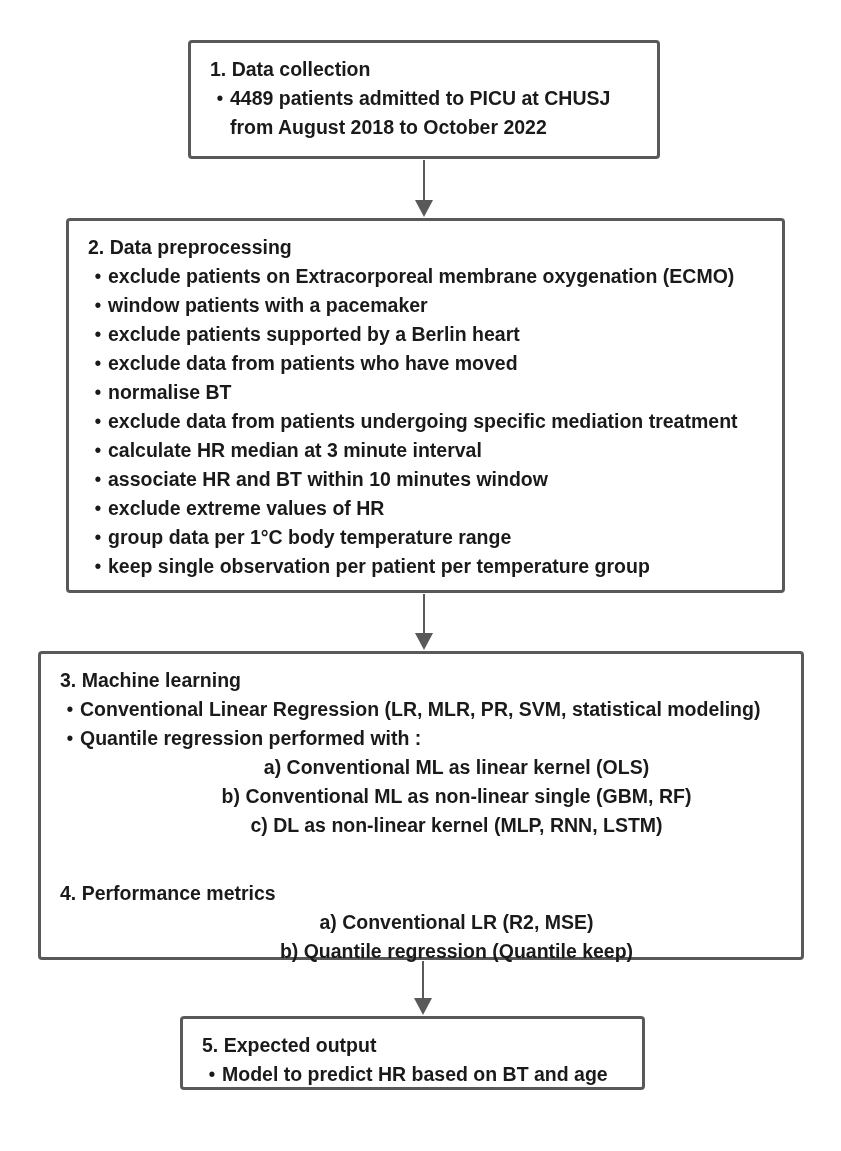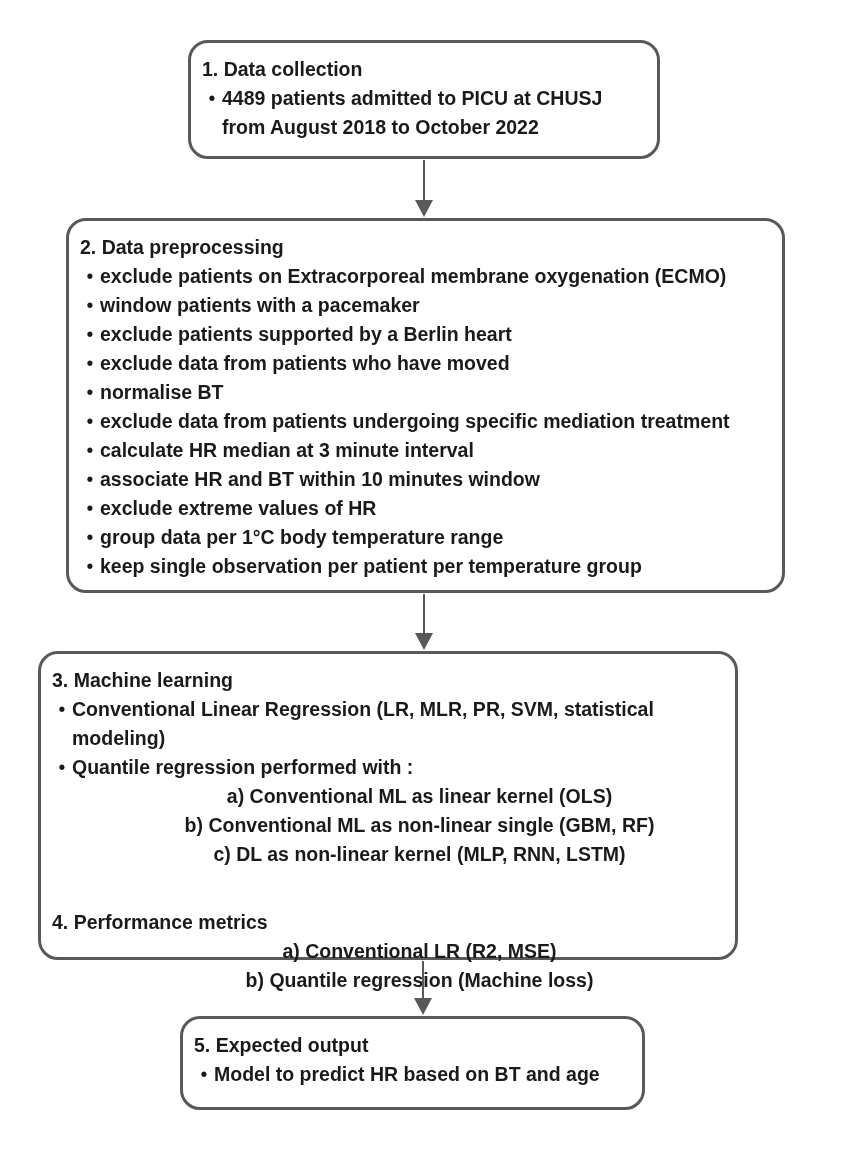--- a/index.html
+++ b/index.html
@@ -7,23 +7,23 @@
     width: 841px; height: 1151px;
     position: relative;
     background: #ffffff;
     font-family: "Liberation Sans", sans-serif;
     color: #1a1a1a;
   }
   .box {
     position: absolute;
     background: #ffffff;
     border: 3px solid #595959;
-    border-radius: 20px;
+    border-radius: 4px;
     box-sizing: border-box;
-    padding: 12px 8px 8px 11px;
+    padding: 12px 8px 8px 19px;
     font-size: 19.5px;
     line-height: 29px;
   }
   .box-title { font-weight: bold; }
   .line { display: flex; }
   .marker { flex: 0 0 20px; text-align: center; }
   .txt { flex: 1 1 auto; font-weight: bold; }
   .lettered { padding-left: 60px; text-align: center; }
   .section-gap { margin-top: 39px; }
   .arrow { position: absolute; width: 18px; }
@@ -35,22 +35,22 @@
   .arrow .head {
     position: absolute; left: 0; bottom: 0;
     width: 0; height: 0;
     border-left: 9px solid transparent;
     border-right: 9px solid transparent;
     border-top: 17px solid #595959;
   }
   
   #box-1 { left: 188px; top: 40px;   width: 472px; height: 119px; }
   #box-2 { left: 66px;  top: 218px;  width: 719px; height: 375px; }
-  #box-3 { left: 38px;  top: 651px;  width: 700px; height: 309px; }
-  #box-4 { left: 180px; top: 1016px; width: 465px; height: 94px; }
+  #box-3 { left: 38px;  top: 651px;  width: 766px; height: 309px; }
+  #box-4 { left: 180px; top: 1016px; width: 465px; height: 74px; }
   #arrow-1 { left: 415px; top: 160px; height: 57px; }
   #arrow-2 { left: 415px; top: 594px; height: 56px; }
   #arrow-3 { left: 414px; top: 961px; height: 54px; }
 </style>
 </head>
 <body>
 
 <div class="box" id="box-1">
   <div class="box-title">1. Data collection</div>
   <div class="line">
@@ -134,21 +134,21 @@
     <span class="txt">b) Conventional ML as non-linear single (GBM, RF)</span>
   </div>
   <div class="line lettered">
     <span class="txt">c) DL as non-linear kernel (MLP, RNN, LSTM)</span>
   </div>
   <div class="box-title section-gap">4. Performance metrics</div>
   <div class="line lettered">
     <span class="txt">a) Conventional LR (R2, MSE)</span>
   </div>
   <div class="line lettered">
-    <span class="txt">b) Quantile regression (Machine loss)</span>
+    <span class="txt">b) Quantile regression (Quantile keep)</span>
   </div>
 </div>
 
 <div class="arrow" id="arrow-3">
   <div class="shaft"></div>
   <div class="head"></div>
 </div>
 
 <div class="box" id="box-4">
   <div class="box-title">5. Expected output</div>

